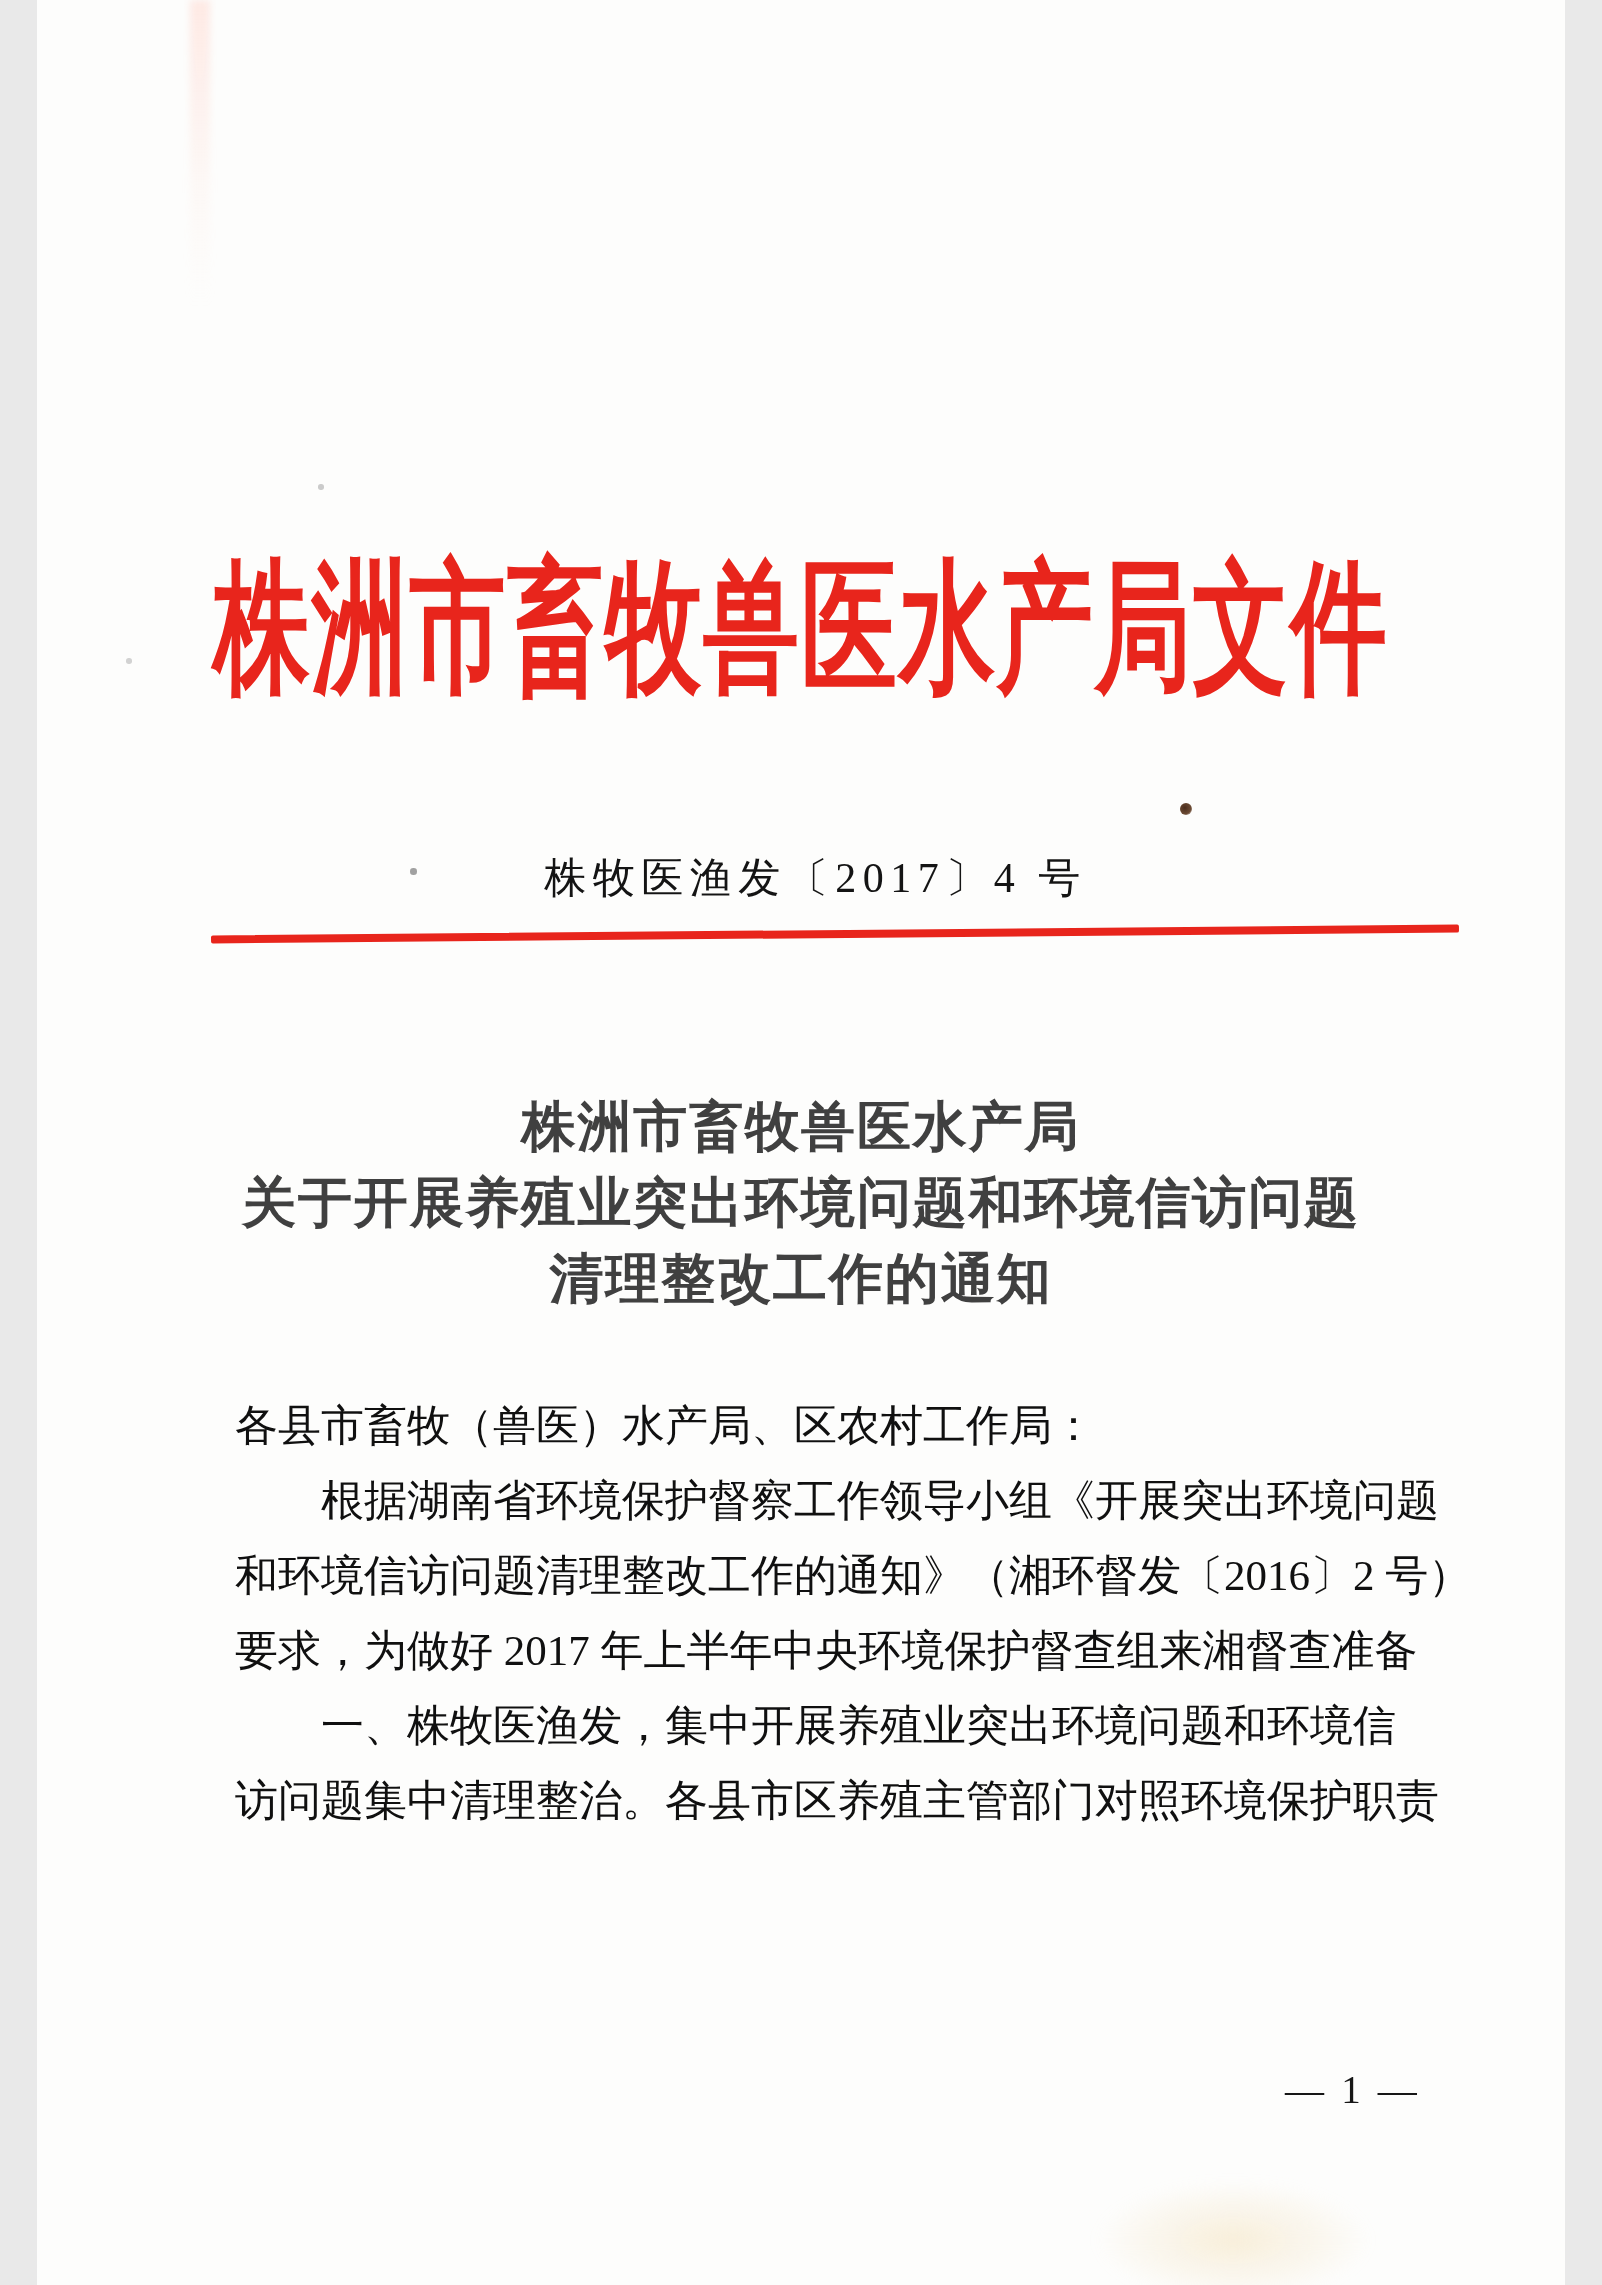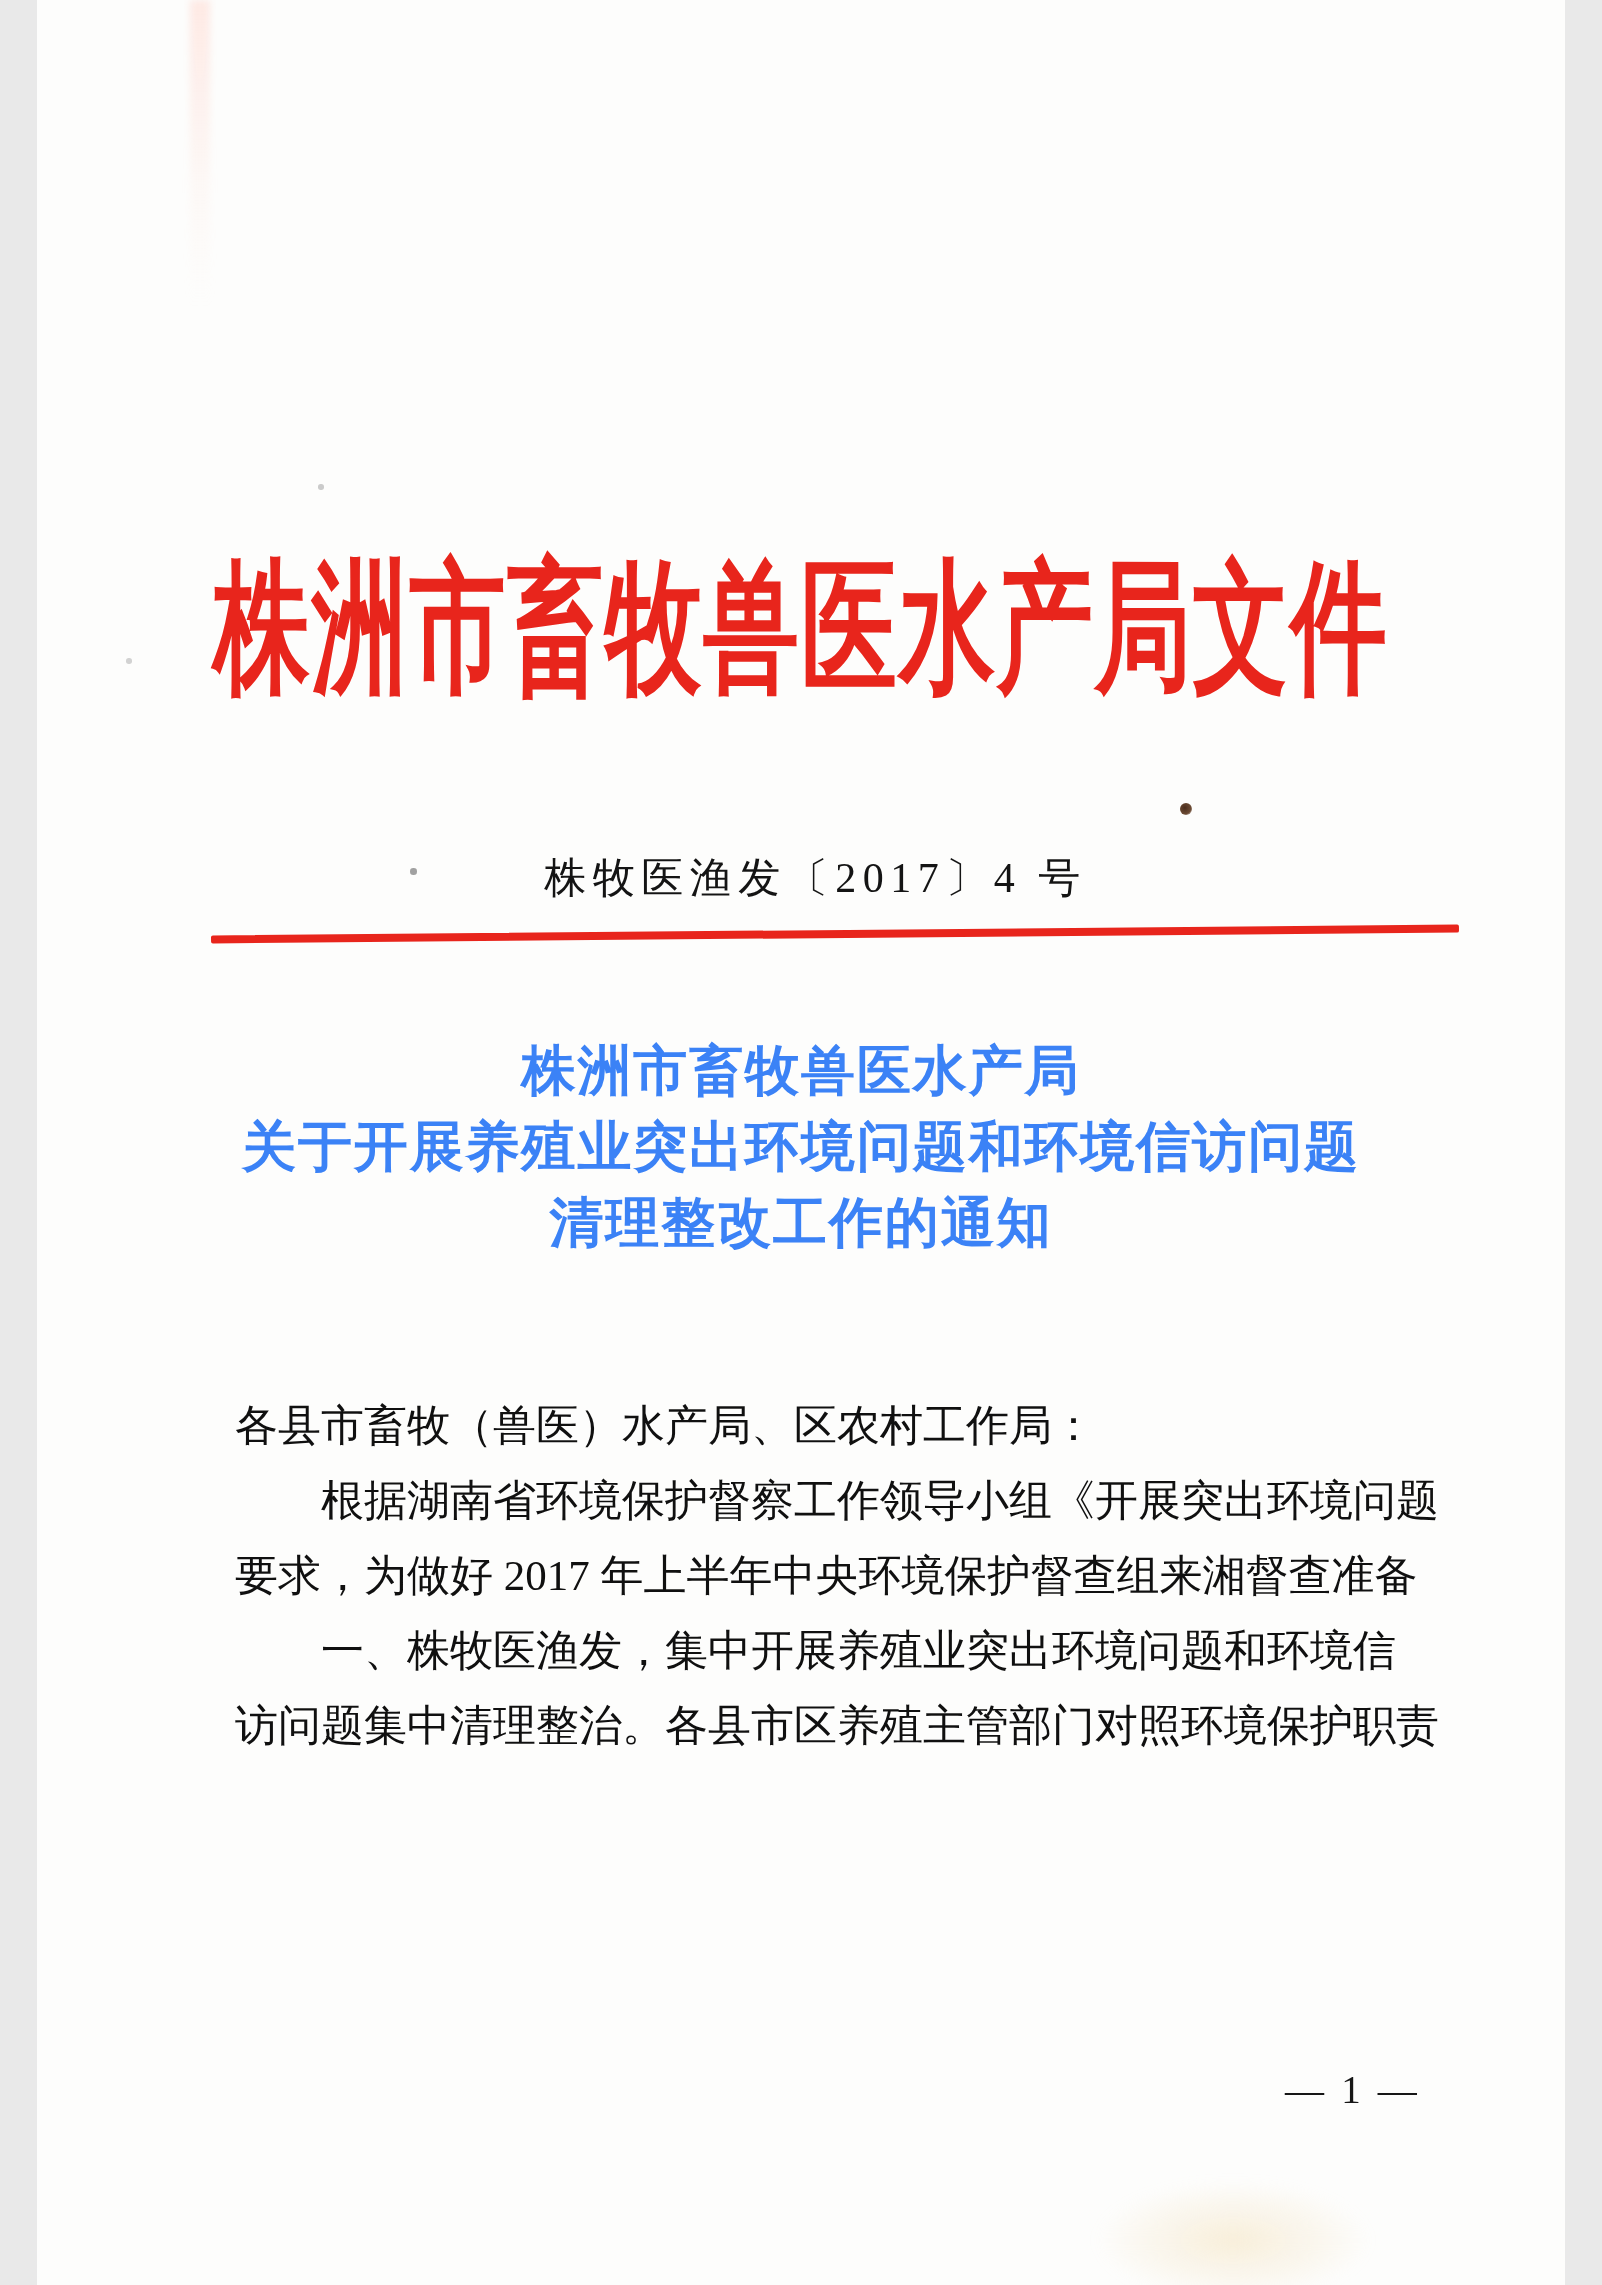--- a/index.html
+++ b/index.html
@@ -47,26 +47,26 @@
     position:absolute;
     top:930px;left:174px;
     width:1248px;height:8.3px;
     background:var(--accent);
     transform:rotate(-0.5deg);
     border-radius:1.9px;
   }
   
   .doc-title{
     position:absolute;
-    top:1033px;left:0;right:0;
+    top:1089px;left:0;right:0;
     text-align:center;
     font-size:54px;
     font-weight:bold;
     line-height:76px;
-    color:#3b82f6;
+    color:#404040;
     letter-spacing:1.9px;
   }
   .doc-title .title-line{white-space:nowrap;}
   
   .body-text{
     position:absolute;
     top:1388px;left:198px;
     width:1208px;
     font-size:43px;
     line-height:75px;
@@ -135,20 +135,21 @@
 
       <div class="title-line">清理整改工作的通知</div>
     </div>
 
   <div class="body-text">
 
       <div class="body-line">各县市畜牧（兽医）水产局、区农村工作局：</div>
 
       <div class="body-line" style="text-indent: 2em;">根据湖南省环境保护督察工作领导小组《开展突出环境问题</div>
 
+      <div class="body-line">和环境信访问题清理整改工作的通知》（湘环督发〔2016〕2 号）</div>
 
       <div class="body-line">要求，为做好 2017 年上半年中央环境保护督查组来湘督查准备</div>
 
 
       <div class="body-line" style="text-indent: 2em;">一、株牧医渔发，集中开展养殖业突出环境问题和环境信</div>
 
       <div class="body-line">访问题集中清理整治。各县市区养殖主管部门对照环境保护职责</div>
 
     </div>
 

